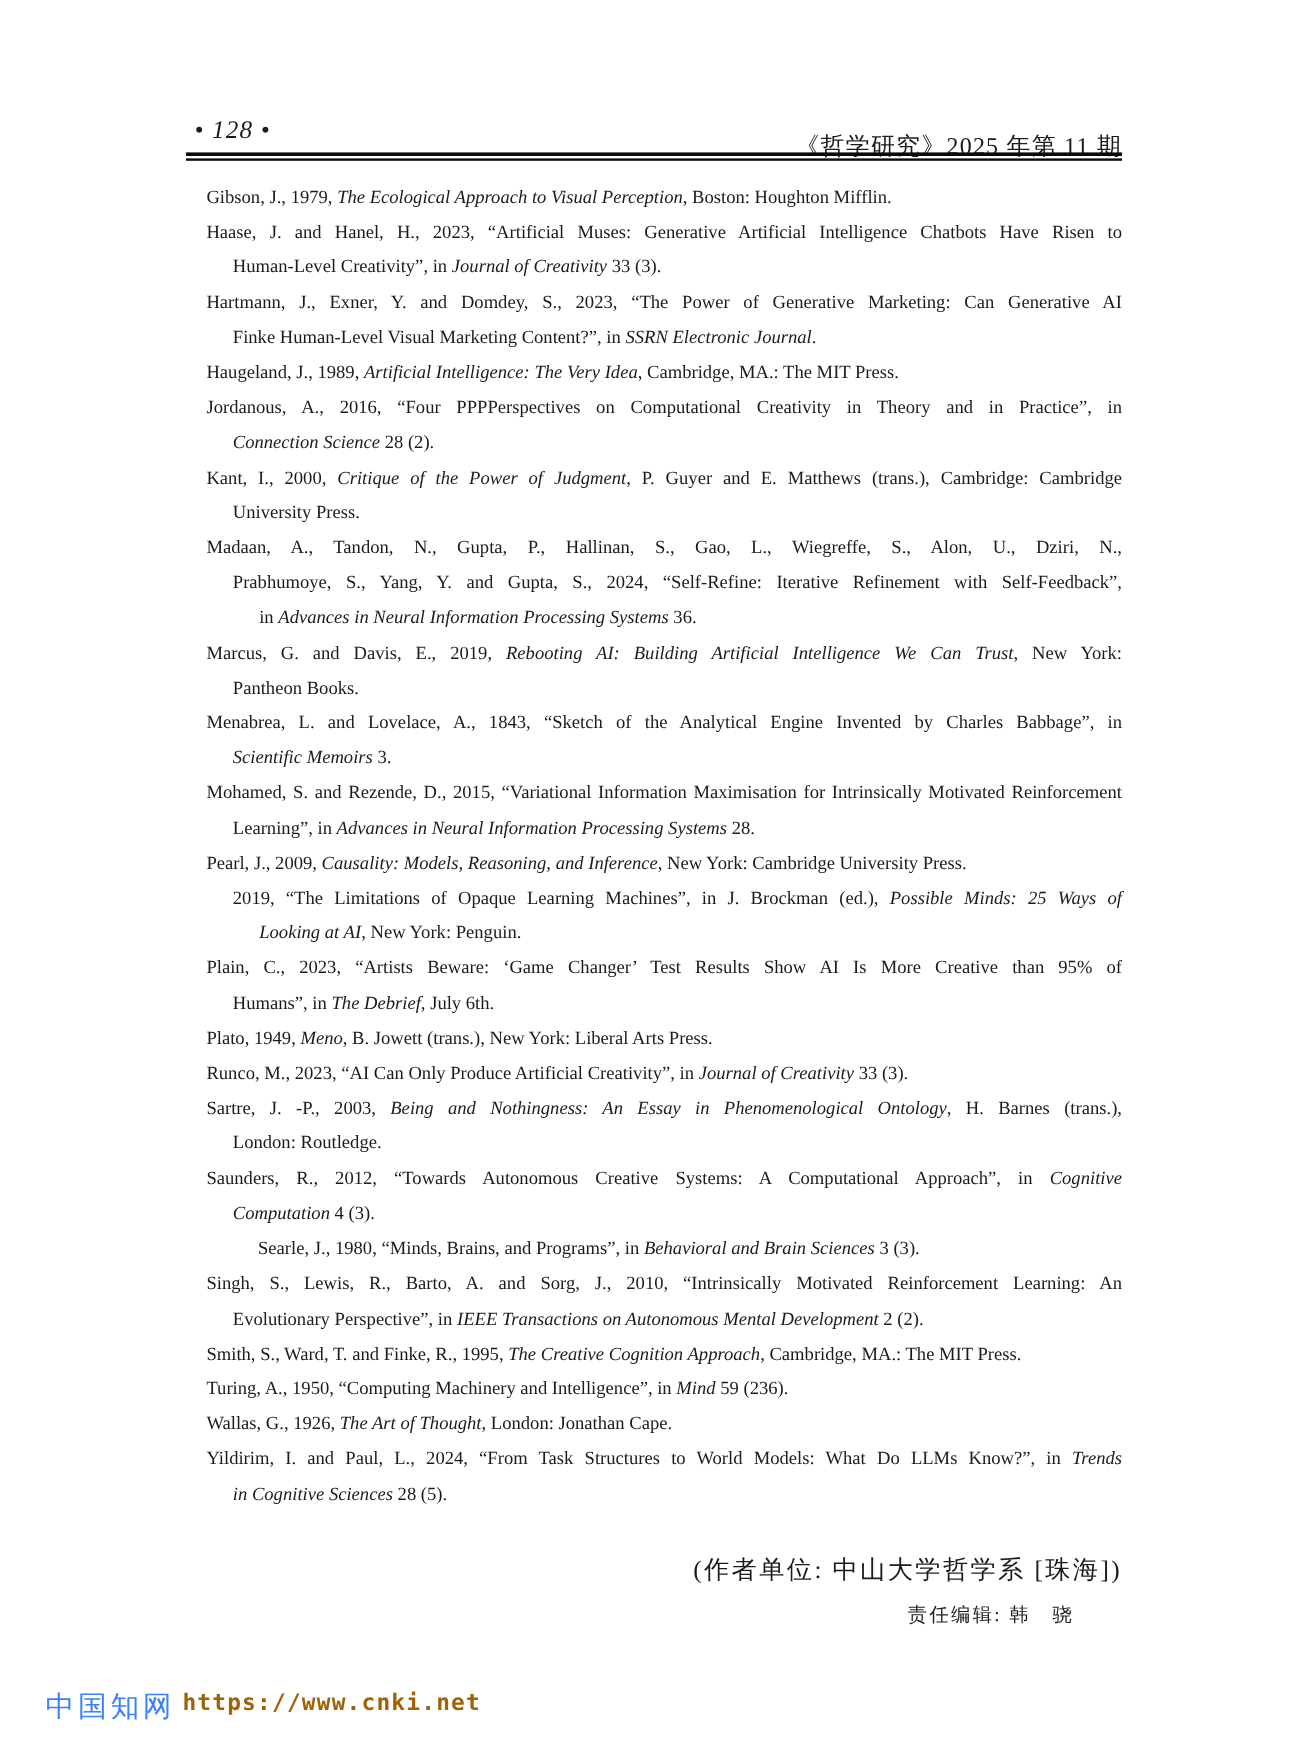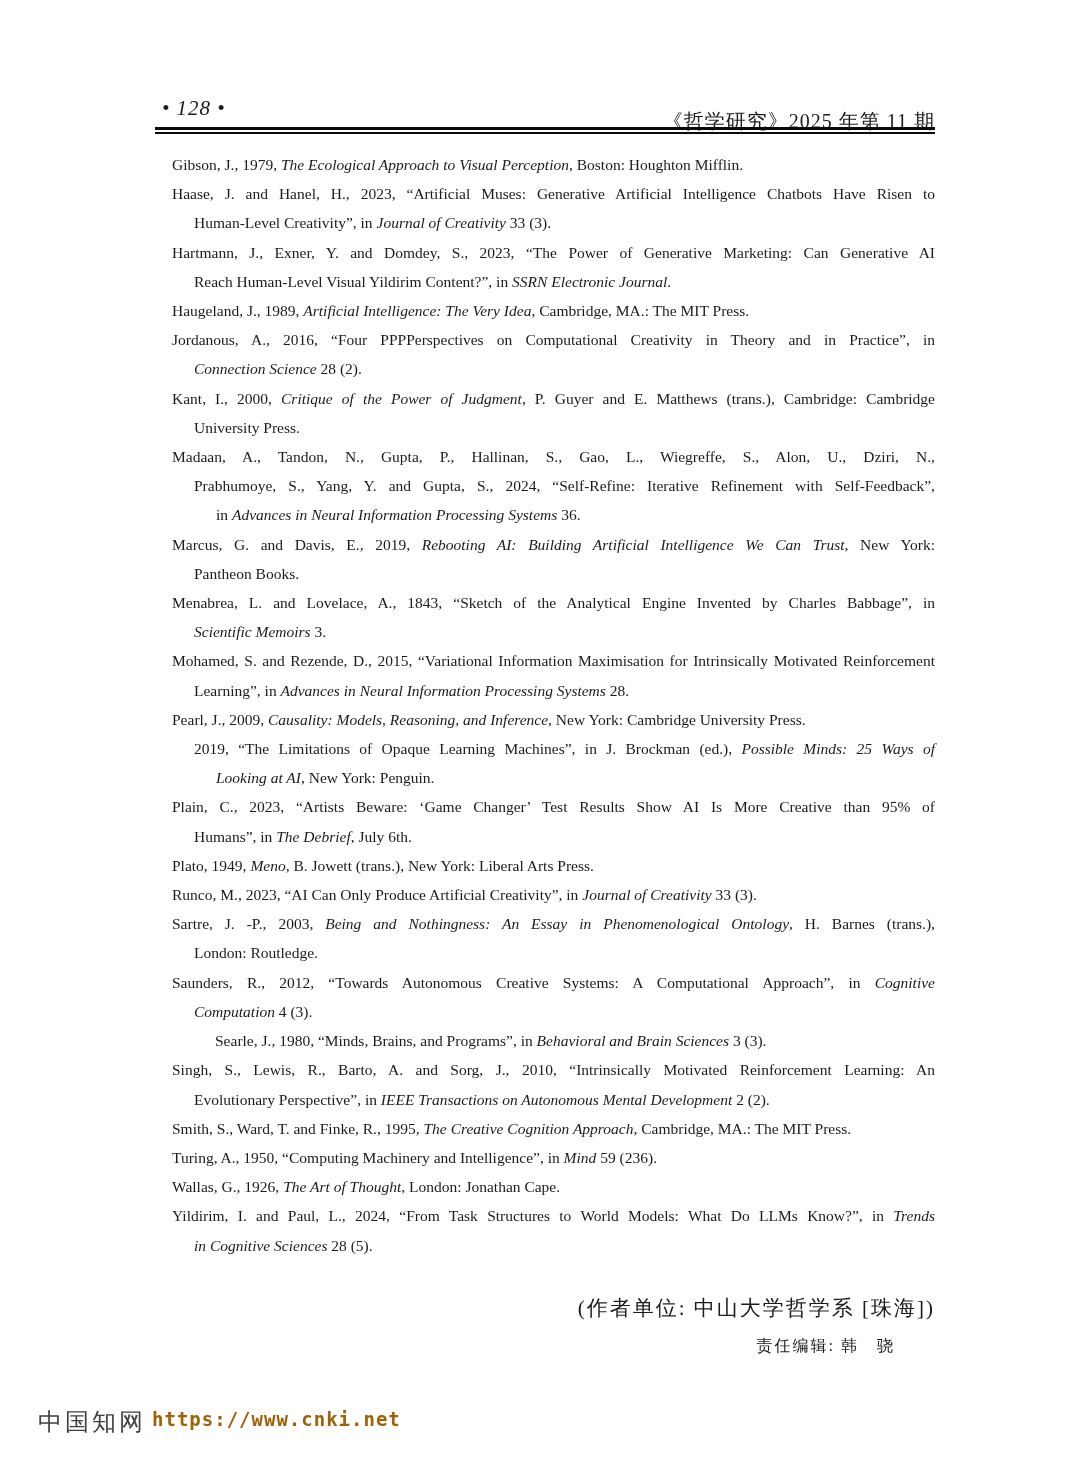--- a/index.html
+++ b/index.html
@@ -39,21 +39,21 @@
     position:absolute; top:1294px; right:145px;
     font-size:21px; letter-spacing:2px;
   }
   .editor {
     position:absolute; top:1336px; right:185px;
     font-size:16px; letter-spacing:2px;
   }
 
   .wm-name {
     position:absolute; left:38px; top:1406px;
-    font-size:24px; color:#404040; letter-spacing:3px;
+    font-size:24px; color:#3b82f6; letter-spacing:3px;
     font-family:"Liberation Serif", serif;
   }
   .wm-url {
     position:absolute; left:152px; top:1408px;
     font-size:19px; font-weight:bold; color:#a16207;
     font-family:"DejaVu Sans Mono", monospace; letter-spacing:1px;
   }
 </style>
 </head>
 <body>
@@ -66,21 +66,21 @@
   </div>
 
   <div class="rule-thick"></div>
   <div class="rule-thin"></div>
 
   <div class="refs">
       <div class="ref-line" style="padding-left: 0px;"><span>Gibson, J., 1979, </span><i>The Ecological Approach to Visual Perception</i><span>, Boston: Houghton Mifflin.</span></div>
       <div class="ref-line just" style="padding-left: 0px;"><span>Haase, J. and Hanel, H., 2023, “Artificial Muses: Generative Artificial Intelligence Chatbots Have Risen to</span></div>
       <div class="ref-line" style="padding-left: 22px;"><span>Human-Level Creativity”, in </span><i>Journal of Creativity</i><span> 33 (3).</span></div>
       <div class="ref-line just" style="padding-left: 0px;"><span>Hartmann, J., Exner, Y. and Domdey, S., 2023, “The Power of Generative Marketing: Can Generative AI</span></div>
-      <div class="ref-line" style="padding-left: 22px;"><span>Reach Human-Level Visual Yildirim Content?”, in </span><i>SSRN Electronic Journal</i><span>.</span></div>
+      <div class="ref-line" style="padding-left: 22px;"><span>Finke Human-Level Visual Marketing Content?”, in </span><i>SSRN Electronic Journal</i><span>.</span></div>
       <div class="ref-line" style="padding-left: 0px;"><span>Haugeland, J., 1989, </span><i>Artificial Intelligence: The Very Idea</i><span>, Cambridge, MA.: The MIT Press.</span></div>
       <div class="ref-line just" style="padding-left: 0px;"><span>Jordanous, A., 2016, “Four PPPPerspectives on Computational Creativity in Theory and in Practice”, in</span></div>
       <div class="ref-line" style="padding-left: 22px;"><i>Connection Science</i><span> 28 (2).</span></div>
       <div class="ref-line just" style="padding-left: 0px;"><span>Kant, I., 2000, </span><i>Critique of the Power of Judgment</i><span>, P. Guyer and E. Matthews (trans.), Cambridge: Cambridge</span></div>
       <div class="ref-line" style="padding-left: 22px;"><span>University Press.</span></div>
       <div class="ref-line just" style="padding-left: 0px;"><span>Madaan, A., Tandon, N., Gupta, P., Hallinan, S., Gao, L., Wiegreffe, S., Alon, U., Dziri, N.,</span></div>
       <div class="ref-line just" style="padding-left: 22px;"><span>Prabhumoye, S., Yang, Y. and Gupta, S., 2024, “Self-Refine: Iterative Refinement with Self-Feedback”,</span></div>
       <div class="ref-line" style="padding-left: 44px;"><span>in </span><i>Advances in Neural Information Processing Systems</i><span> 36.</span></div>
       <div class="ref-line just" style="padding-left: 0px;"><span>Marcus, G. and Davis, E., 2019, </span><i>Rebooting AI: Building Artificial Intelligence We Can Trust</i><span>, New York:</span></div>
       <div class="ref-line" style="padding-left: 22px;"><span>Pantheon Books.</span></div>

